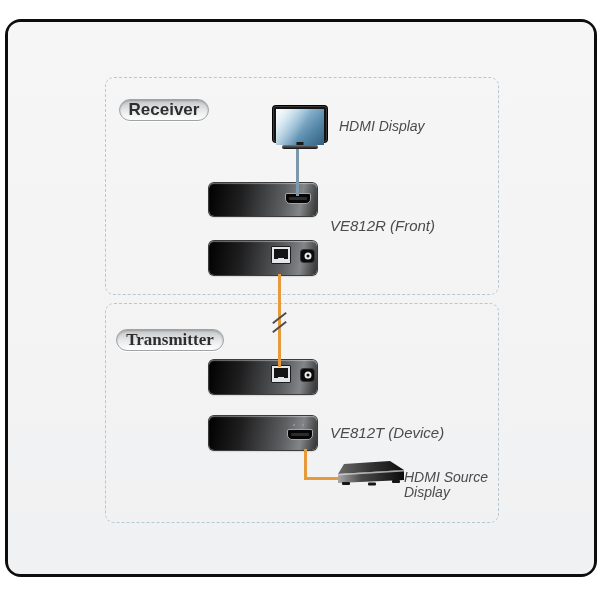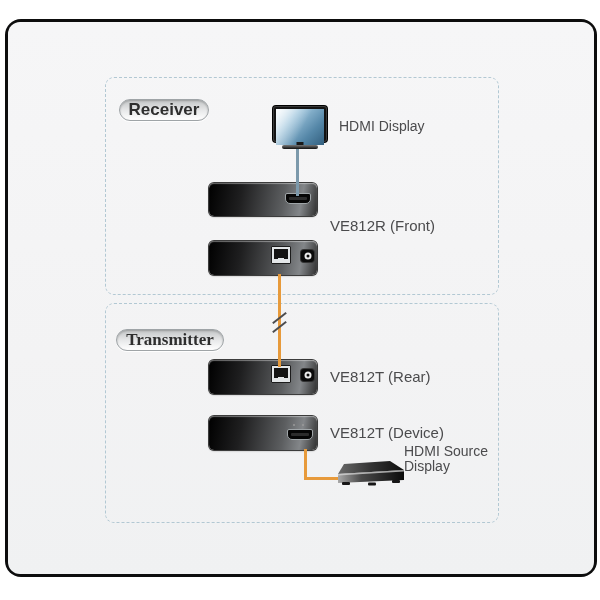--- a/index.html
+++ b/index.html
@@ -55,27 +55,27 @@
              background:linear-gradient(135deg,#e8f2f8 0%,#9ec5dd 30%,#5587a8 70%,#33607f 100%);}
   .tv-screen::after{content:"";position:absolute;inset:0;
              background:linear-gradient(118deg,rgba(255,255,255,.85) 0%,rgba(255,255,255,.30) 34%,rgba(255,255,255,0) 55%);}
   .tv-led{position:absolute;left:50%;bottom:2px;width:3px;height:2px;transform:translateX(-50%);background:#8fa3ad;border-radius:1px;}
   .tv-neck{position:absolute;left:50%;top:36px;width:7px;height:3px;transform:translateX(-50%);background:#1a1a1a;}
   .tv-base{position:absolute;left:50%;top:39px;width:36px;height:4px;transform:translateX(-50%);
            background:linear-gradient(180deg,#777,#111);border-radius:2px;}
   
   .src-dev{position:absolute;left:330px;top:461px;width:76px;height:32px;z-index:5;}
   
-  .node-label{position:absolute;font-size:15px;color:#4b4b4d;z-index:5;white-space:nowrap;}
+  .node-label{position:absolute;font-size:15px;color:#4b4b4d;z-index:5;white-space:nowrap;font-style:italic;}
   .lbl-display{left:339px;top:118px;font-size:14px;}
   .lbl-rf{left:330px;top:191px;margin-top:26px;}
   .lbl-rr{left:330px;top:249px;}
   .lbl-tr{left:330px;top:368px;}
   .lbl-tf{left:330px;top:424px;}
-  .lbl-src{left:404px;top:444px;font-size:14px;line-height:15px;white-space:normal;width:90px;}
+  .lbl-src{left:404px;top:470px;font-size:14px;line-height:15px;white-space:normal;width:90px;}
 </style>
 </head>
 <body>
 
 <div class="stage">
 
   <div class="frame">
     <div class="canvas"></div>
   </div>
 
@@ -158,20 +158,19 @@
       <polygon points="8,13 74,9 74,19 8,22" fill="url(#gFront)"></polygon>
       <polygon points="8,13 74,9 74,10.6 8,14.6" fill="#d6d6d6" opacity="0.75"></polygon>
       <rect x="12" y="21" width="8" height="3" rx="1" fill="#161616"></rect>
       <rect x="38" y="21.5" width="8" height="3" rx="1" fill="#161616"></rect>
       <rect x="62" y="19" width="8" height="3" rx="1" fill="#161616"></rect>
     </svg>
   </div>
 
   <div class="node-label lbl-display">HDMI Display</div>
   <div class="node-label lbl-rf">VE812R (Front)</div>
-  <div class="node-label lbl-tr">VE812T (Rear)</div>
   <div class="node-label lbl-tf">VE812T (Device)</div>
   <div class="node-label lbl-src">
     <div>HDMI Source</div>
     <div>Display</div>
   </div>
 
 </div>
 
 </body></html>

